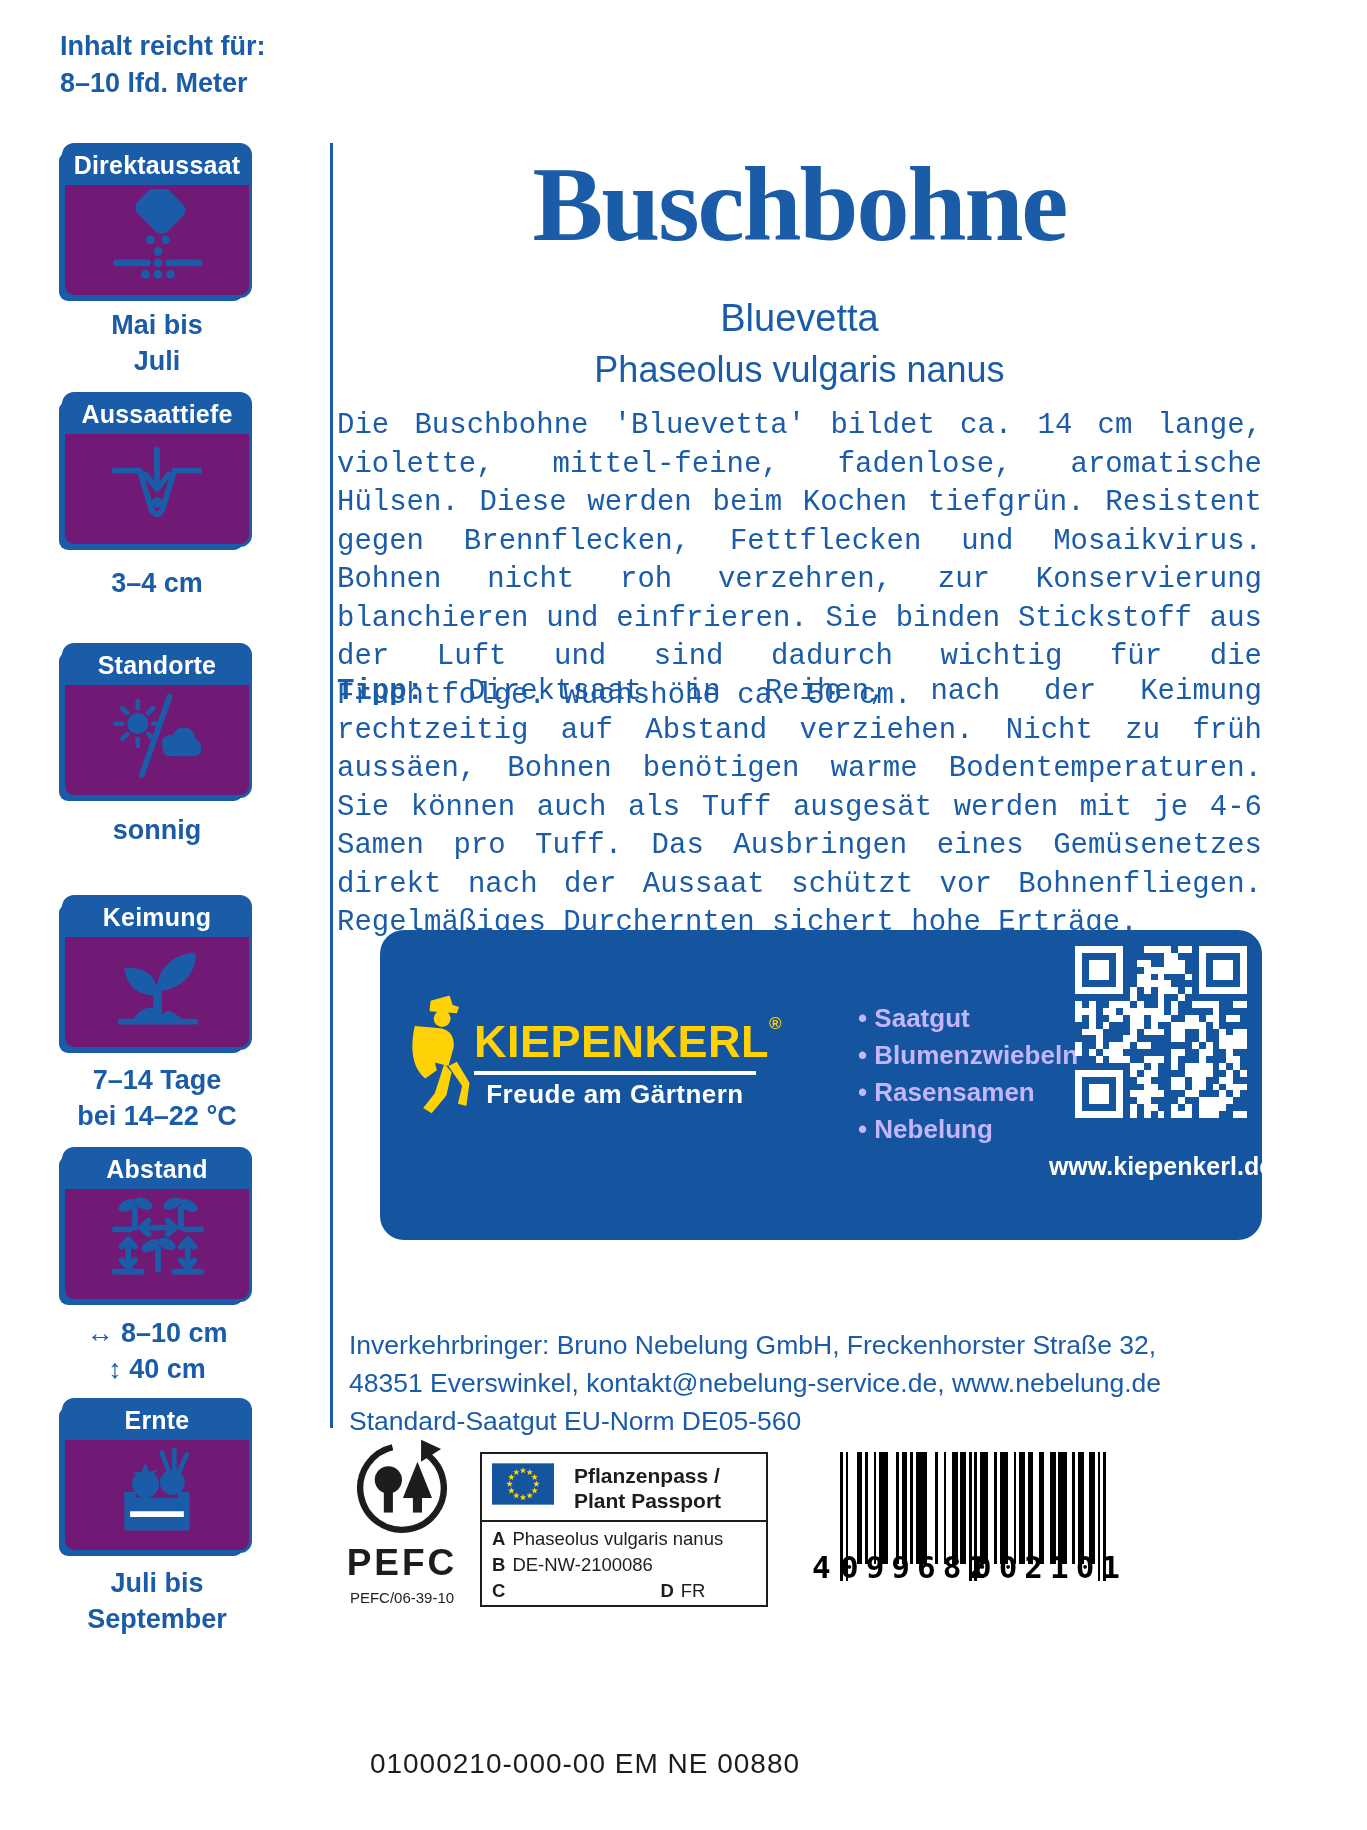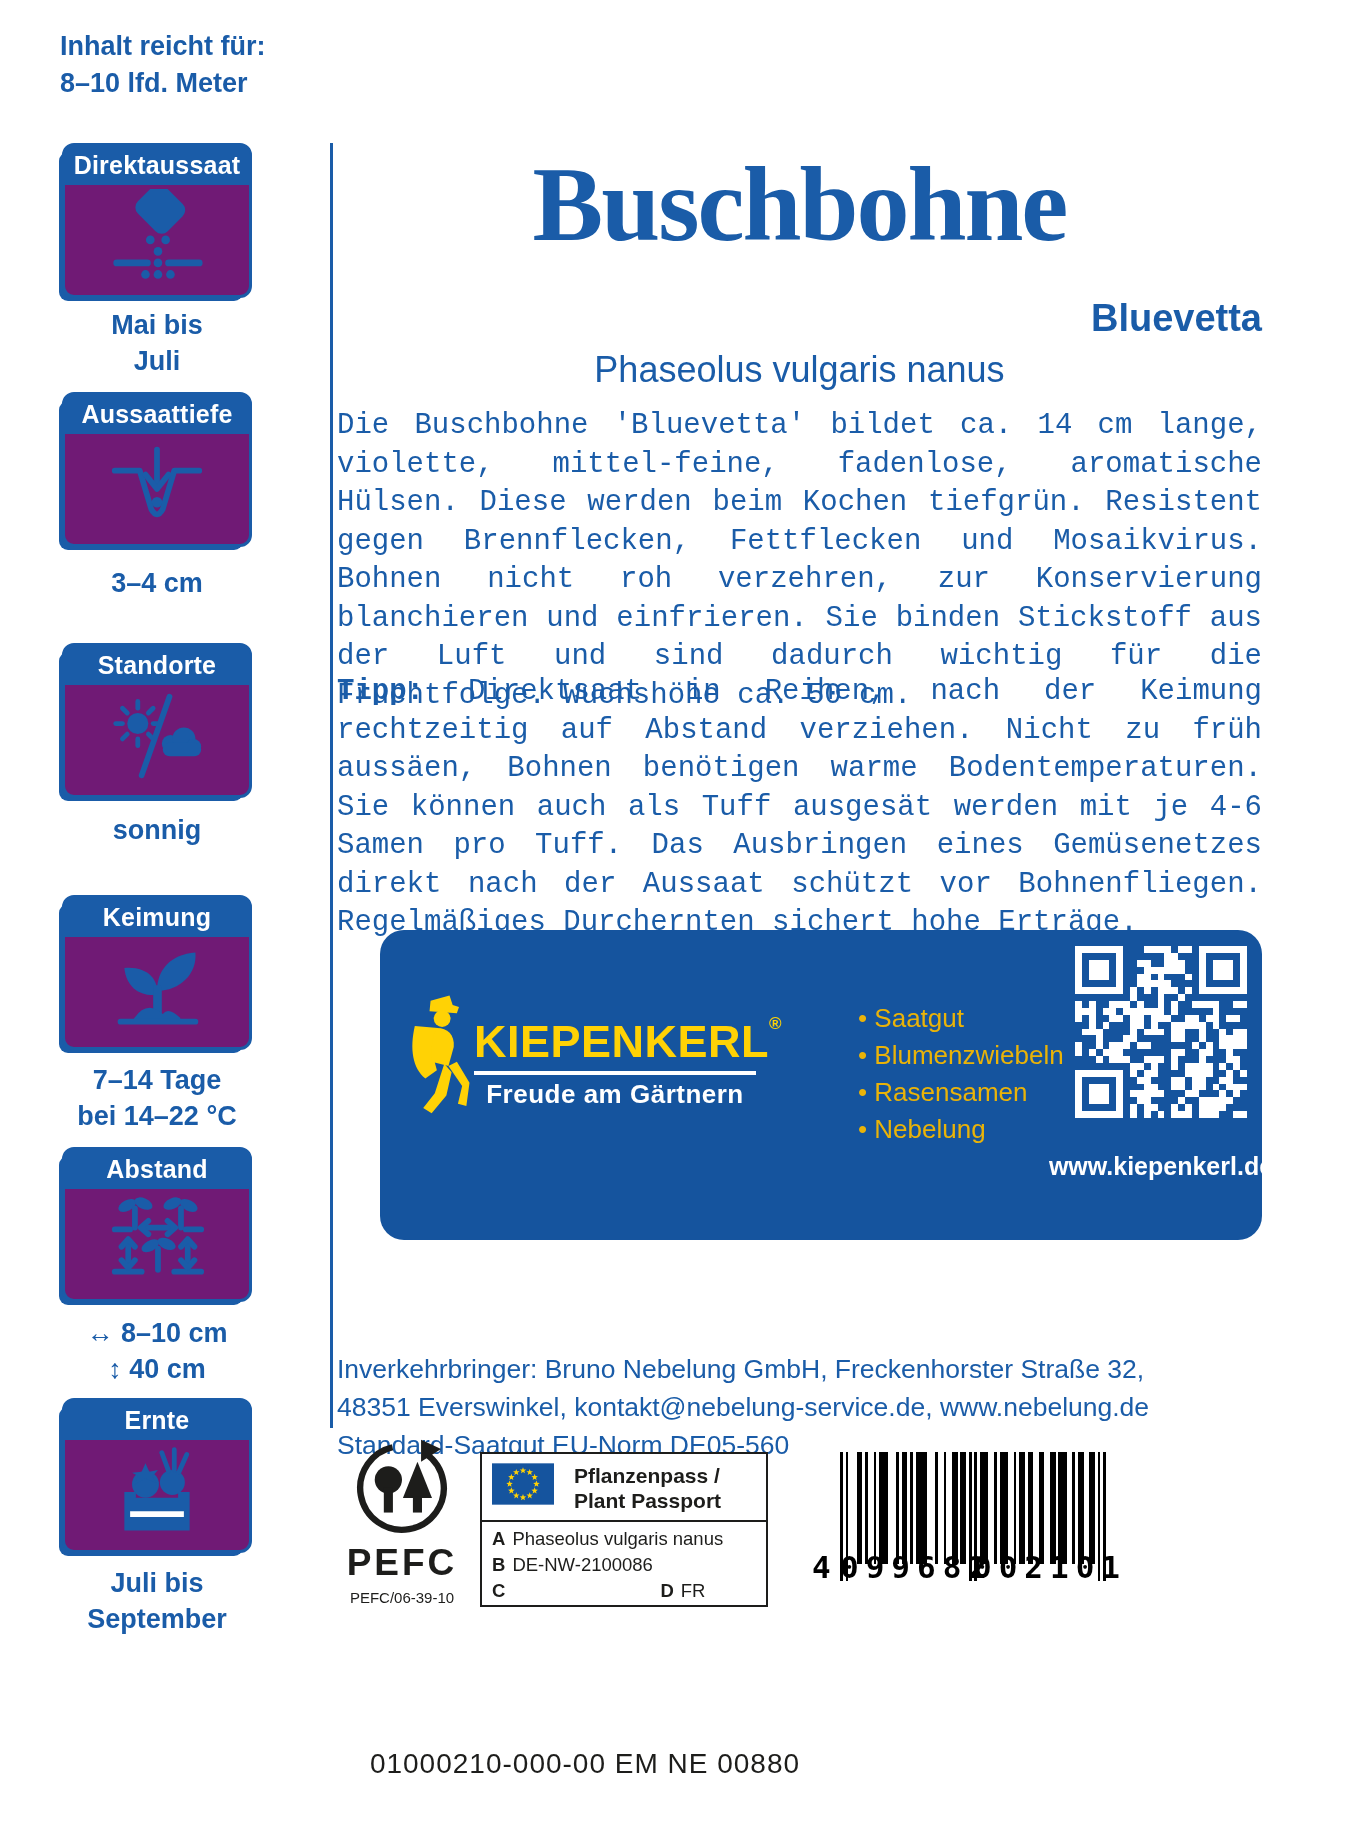--- a/index.html
+++ b/index.html
@@ -12,41 +12,41 @@
   .side-note{position:absolute;left:60px;top:28px;font-size:27px;font-weight:bold;line-height:37px;color:var(--blue);}
   .ibox{position:absolute;left:62px;width:190px;height:155px;border:3px solid var(--blue);border-radius:12px;background:#701a75;box-shadow:-6px 6px 0 -3px var(--blue);box-sizing:border-box;}
   .ibox-header{height:40px;margin:-1px;background:var(--blue);border-radius:9px 9px 0 0;display:flex;align-items:center;justify-content:center;color:#fff;font-weight:bold;font-size:25px;letter-spacing:0.2px;}
   .ibox-body{height:106px;display:flex;align-items:center;justify-content:center;}
   .ibox-body svg{width:96px;height:96px;}
   .icap{position:absolute;left:37px;width:240px;text-align:center;color:var(--blue);font-weight:bold;font-size:27px;line-height:36px;}
   .vdivider{position:absolute;left:330px;top:143px;width:3px;height:1285px;background:var(--blue);}
   
   .main{position:absolute;left:337px;top:0;width:925px;height:1830px;}
   .page-title{position:absolute;top:150px;left:0;width:100%;text-align:center;font-family:"Liberation Serif",serif;font-weight:bold;font-size:106px;line-height:110px;color:var(--blue);letter-spacing:-2px;}
-  .variety{position:absolute;top:297px;left:0;width:100%;text-align:right;font-size:38px;font-weight:bold;color:var(--blue);}
+  .variety{position:absolute;top:297px;left:0;width:100%;text-align:center;font-size:38px;font-weight:normal;color:var(--blue);}
   .botanical{position:absolute;top:349px;left:0;width:100%;text-align:center;font-size:36px;color:var(--blue);}
   .body-text{position:absolute;left:0;width:925px;font-size:29px;line-height:38.5px;text-align:justify;color:var(--blue);font-family:Liberation Mono, monospace;}
   .desc{top:407px;}
   .tip{top:673px;}
   .tip-label{font-weight:bold;}
   
   .banner{position:absolute;left:43px;top:930px;width:882px;height:310px;background:var(--bblue);border-radius:24px;}
   .mascot{position:absolute;left:22px;top:56px;width:74px;height:142px;}
   .wordmark{position:absolute;left:94px;top:84px;width:282px;text-align:center;}
   .brand{font-size:45px;font-weight:bold;color:var(--yellow);letter-spacing:0.5px;white-space:nowrap;}
   .brand sup{font-size:17px;vertical-align:28px;}
   .brand-underline{height:4px;background:#fff;margin-top:3px;}
   .tagline{color:#fff;font-weight:bold;font-size:26px;margin-top:4px;letter-spacing:0.5px;}
-  .products{position:absolute;left:478px;top:70px;margin:0;padding:0;list-style:none;color:#eab308;font-weight:normal;font-size:26px;line-height:37px;}
+  .products{position:absolute;left:478px;top:70px;margin:0;padding:0;list-style:none;color:#c4b5fd;font-weight:bold;font-size:26px;line-height:37px;}
   .products li::before{content:"• ";}
   .qr{position:absolute;left:695px;top:16px;width:172px;height:172px;}
   .website{position:absolute;left:636px;top:222px;width:290px;text-align:center;color:#fff;font-weight:bold;font-size:25px;}
   
   .quality{top:1204px;}
-  .distrib{position:absolute;left:0;top:1326px;width:925px;font-size:26.5px;line-height:38px;color:var(--blue);margin-top:24px;}
+  .distrib{position:absolute;left:12px;top:1326px;width:925px;font-size:26.5px;line-height:38px;color:var(--blue);}
   .pefc{position:absolute;left:340px;top:1438px;width:124px;text-align:center;color:var(--ink);}
   .pefc svg{width:100px;height:100px;}
   .pefc-name{font-size:37px;font-weight:bold;letter-spacing:3px;margin-top:0px;}
   .pefc-code{font-size:15px;margin-top:5px;}
   .passport{position:absolute;left:480px;top:1452px;width:288px;height:155px;border:2.5px solid var(--ink);box-sizing:border-box;background:#fff;color:var(--ink);}
   .pp-head{display:flex;gap:20px;padding:9px 10px 4px 10px;align-items:flex-start;}
   .eu-flag{width:62px;height:42px;flex:0 0 auto;}
   .pp-title{font-weight:bold;font-size:21px;line-height:25px;}
   .pp-sep{border-top:2px solid var(--ink);margin:3px 0 4px 0;}
   .pp-row{padding:1px 10px;font-size:18.5px;line-height:24px;}

